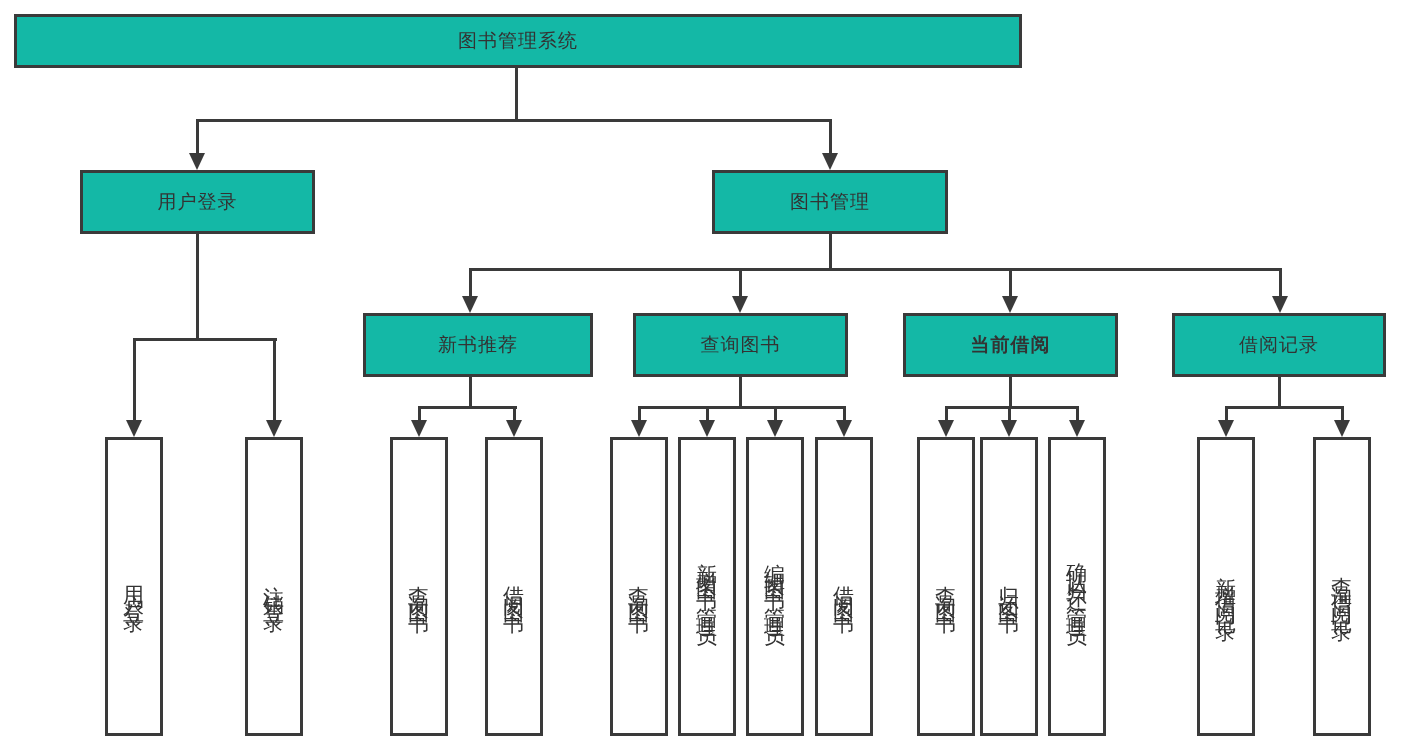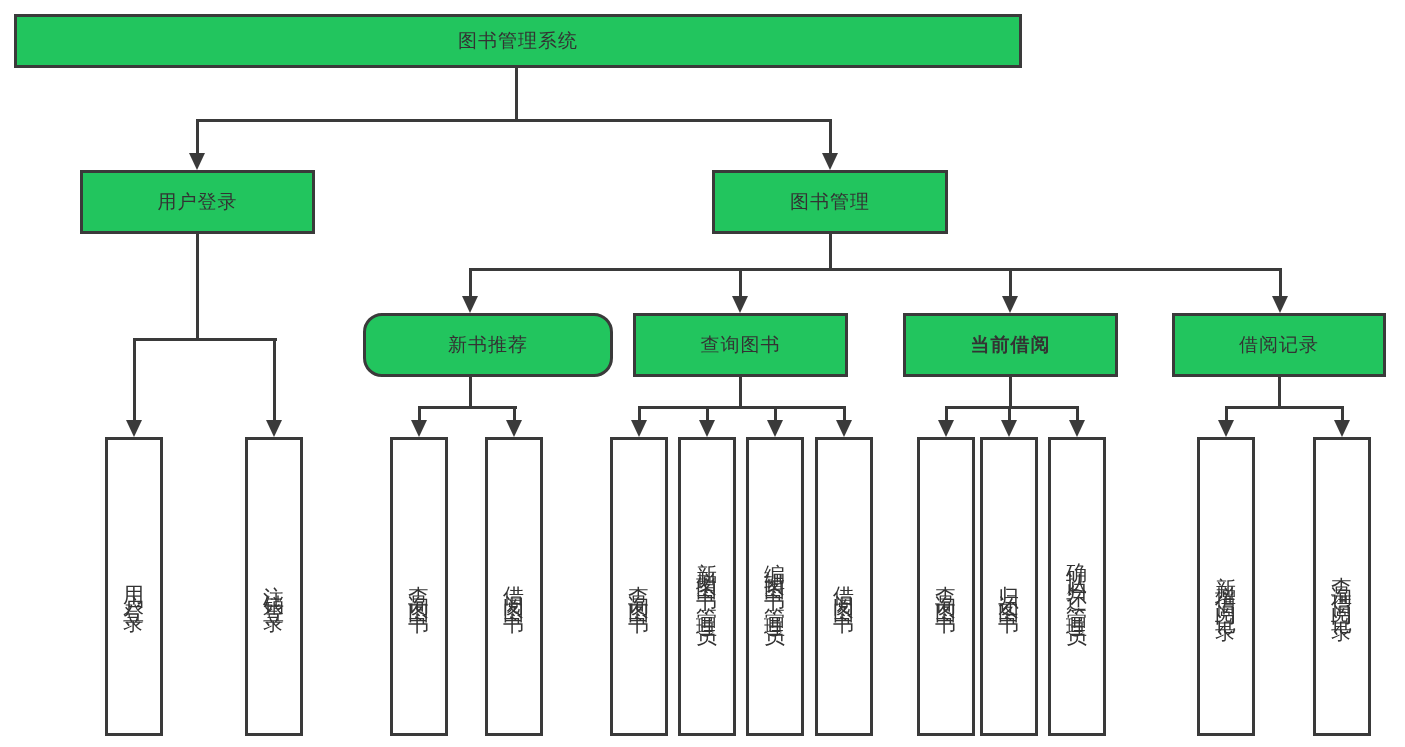--- a/index.html
+++ b/index.html
@@ -1,21 +1,21 @@
 <!DOCTYPE html>
 <html><head>
 <meta charset="utf-8">
 <style>
   html,body{margin:0;padding:0;background:#ffffff;}
   body{font-family:"Liberation Sans","DejaVu Sans",sans-serif;}
   #canvas{position:relative;width:1405px;height:747px;background:#ffffff;overflow:hidden;}
 
   .hnode{
     position:absolute;box-sizing:border-box;
-    border:3px solid #3a3a3a;background:#22c55e;
+    border:3px solid #3a3a3a;background:#14b8a6;
     display:flex;align-items:center;justify-content:center;
     font-size:19px;color:#333333;letter-spacing:1px;
     z-index:2;
   }
   .vnode{
     position:absolute;box-sizing:border-box;top:437px;width:58px;height:299px;
     border:3px solid #3a3a3a;background:#ffffff;
     display:flex;align-items:center;justify-content:center;
     z-index:2;
   }
@@ -70,21 +70,21 @@
   <div class="hline" style="left:469px;top:268px;width:813px;"></div>
   <div class="vline" style="left:469px;top:268px;height:28px;"></div>
   <div class="arrow" style="left:462px;top:296px;"></div>
   <div class="vline" style="left:739px;top:268px;height:28px;"></div>
   <div class="arrow" style="left:732px;top:296px;"></div>
   <div class="vline" style="left:1009px;top:268px;height:28px;"></div>
   <div class="arrow" style="left:1002px;top:296px;"></div>
   <div class="vline" style="left:1279px;top:268px;height:28px;"></div>
   <div class="arrow" style="left:1272px;top:296px;"></div>
 
-  <div class="hnode" style="left:363px;top:313px;width:250px;height:64px;border-radius:19px;">
+  <div class="hnode" style="left:363px;top:313px;width:230px;height:64px;">
     <span>新书推荐</span>
   </div>
   <div class="hnode" style="left:633px;top:313px;width:215px;height:64px;">
     <span>查询图书</span>
   </div>
   <div class="hnode" style="left:903px;top:313px;width:215px;height:64px;font-weight:bold;">
     <span>当前借阅</span>
   </div>
   <div class="hnode" style="left:1172px;top:313px;width:214px;height:64px;">
     <span>借阅记录</span>

